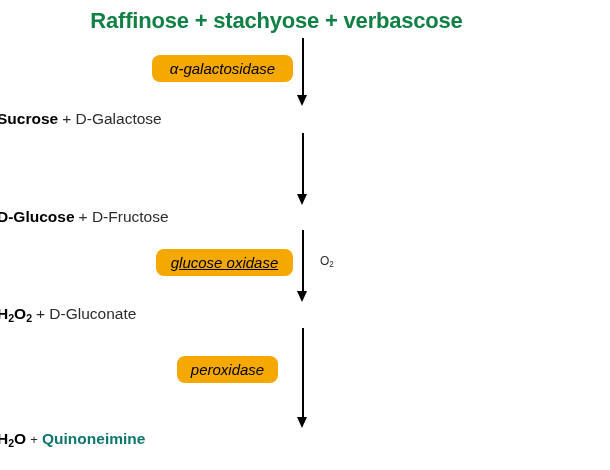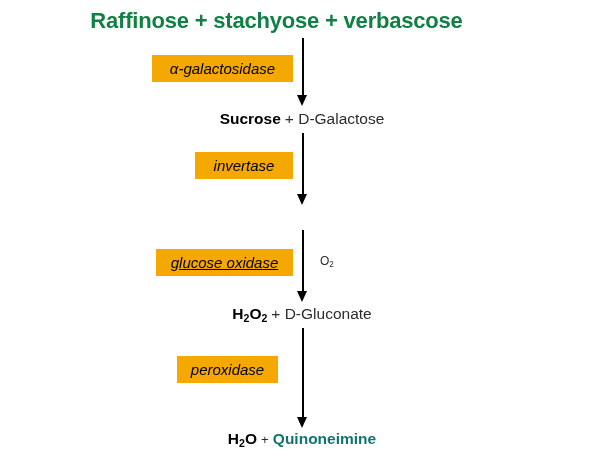--- a/index.html
+++ b/index.html
@@ -63,28 +63,29 @@
     position: absolute;
     background: #F5A800;
     color: #000000;
     font-style: italic;
     font-size: 15px;
     height: 27px;
     line-height: 27px;
     text-align: center;
     white-space: nowrap;
     box-sizing: border-box;
+    border-radius: 8px;
   }
 
   
   .row {
     position: absolute;
     left: 0;
     width: 610px;
-    text-align: center;
+    text-align: left;
     font-size: 15.5px;
     white-space: nowrap;
   }
   .row .inner {
     display: inline-block;
     position: relative;
     left: -3px;
   }
   .main-compound {
     font-weight: bold;
@@ -142,22 +143,26 @@
     <span class="inner">
       <span class="main-compound">Sucrose</span><span class="side-compound"><span class="plus">+</span> <span>D-Galactose</span></span>
     </span>
   </div>
 
   <div class="arrow" style="top:133px; height:72px;">
     <div class="shaft" style="height:61px;"></div>
     <div class="head" style="top:61px;"></div>
   </div>
 
-  <div class="enzyme-box" style="top:152px; left:195px; width:98px;">invertase</div>
 
+  <div class="row" style="top:208px;">
+    <span class="inner">
+      <span class="main-compound">D-Glucose</span><span class="side-compound"><span class="plus">+</span> <span>D-Fructose</span></span>
+    </span>
+  </div>
 
   <div class="arrow" style="top:230px; height:72px;">
     <div class="shaft" style="height:61px;"></div>
     <div class="head" style="top:61px;"></div>
   </div>
 
   <div class="enzyme-box" style="top:249px; left:156px; width:137px;text-decoration:underline;">glucose oxidase</div>
 
   <div class="cosub" style="top:251px;">
     <span>O</span><sub>2</sub>

